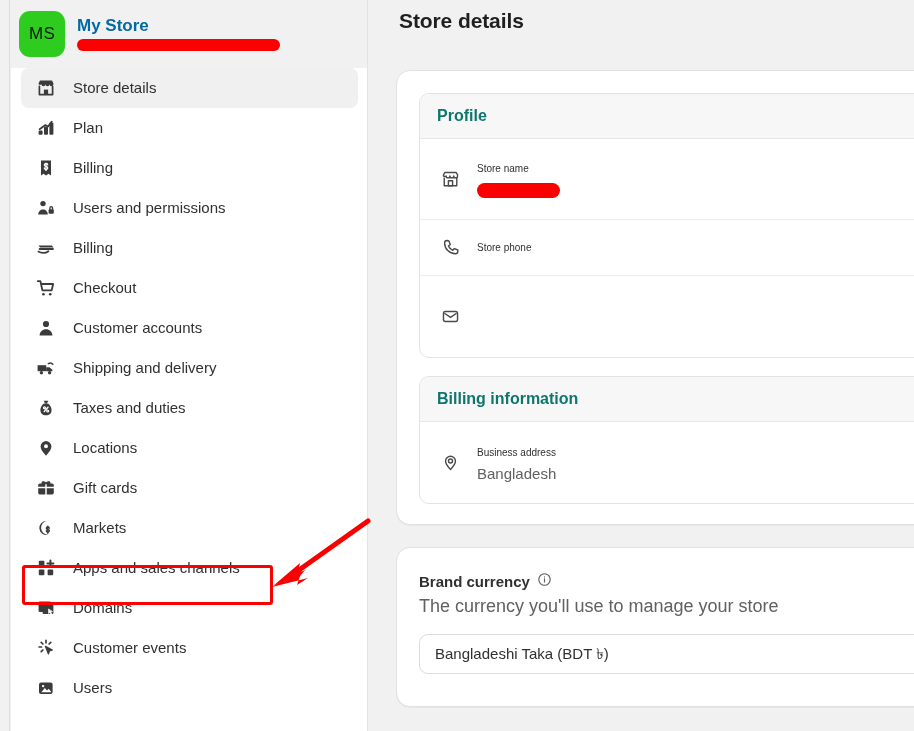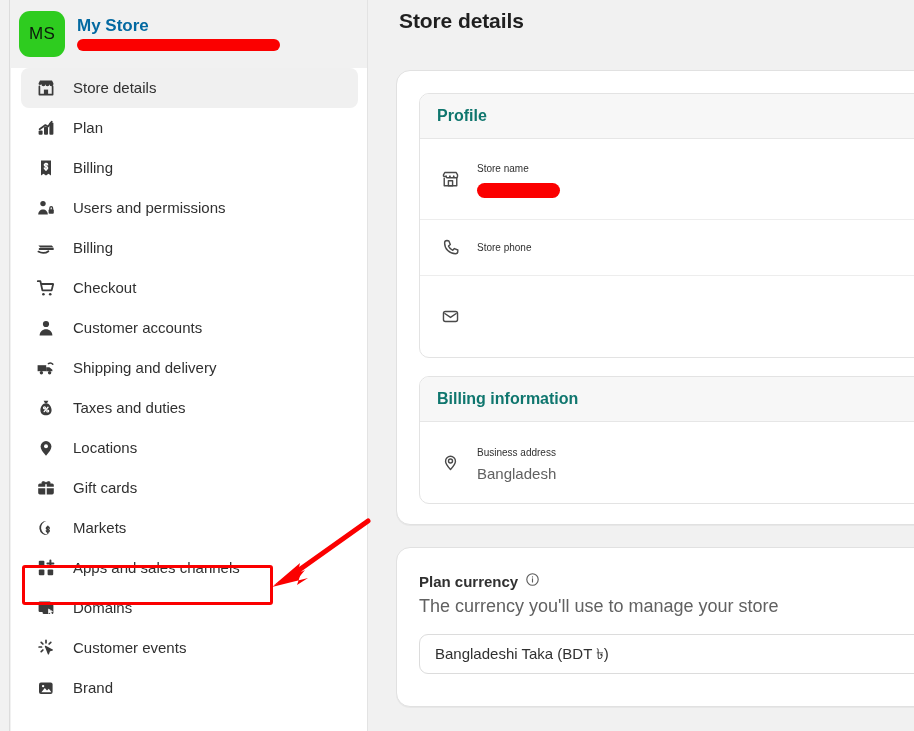--- a/index.html
+++ b/index.html
@@ -480,21 +480,21 @@
           <span class="nav-label">Customer events</span>
         </div>
         <div class="nav-item">
           <span class="nav-icon">
             <svg width="20" height="20" viewBox="0 0 20 20" fill="none" stroke="currentColor" stroke-width="1.7" stroke-linejoin="round" stroke-linecap="round">
               <rect x="3" y="4.4" width="13.6" height="11.6" rx="2" fill="currentColor" stroke="none"></rect>
               <path d="M5.4 14.2 8.8 10l2.2 2.6 1.8-1.8 2.6 3.4z" fill="#fff" stroke="none"></path>
               <circle cx="7.1" cy="8.1" r="1.2" fill="#fff" stroke="none"></circle>
             </svg>
           </span>
-          <span class="nav-label">Brand</span>
+          <span class="nav-label">Users</span>
         </div>
       </div>
   </div>
 
   <div class="highlight-box"></div>
 
   <svg class="arrow-layer" viewBox="0 0 914 731" width="914" height="731">
     <line x1="368" y1="521" x2="292" y2="575" stroke="#fb0000" stroke-width="5" stroke-linecap="round"></line>
     <polygon points="273,586 300,563 296,581 305,570" fill="#fb0000"></polygon>
     <polygon points="272,587 303,567 297,585 308,578" fill="#fb0000"></polygon>
@@ -562,21 +562,21 @@
           <div class="row-body">
             <div class="row-label">Business address</div>
             <div class="row-value">Bangladesh</div>
           </div>
         </div>
       </div>
     </div>
 
     <div class="card" id="card-currency">
       <div class="currency-title-row">
-        <span class="currency-title">Plan currency</span>
+        <span class="currency-title">Brand currency</span>
         <span class="info-icon">
           <svg width="15" height="15" viewBox="0 0 20 20" fill="none" stroke="currentColor" stroke-width="1.5" stroke-linecap="round">
             <circle cx="10" cy="10" r="7.6"></circle>
             <path d="M10 9.1v4.3"></path>
             <circle cx="10" cy="6.5" r="0.85" fill="currentColor" stroke="none"></circle>
           </svg>
         </span>
       </div>
       <div class="currency-sub">The currency you'll use to manage your store</div>
       <div class="select-box">

